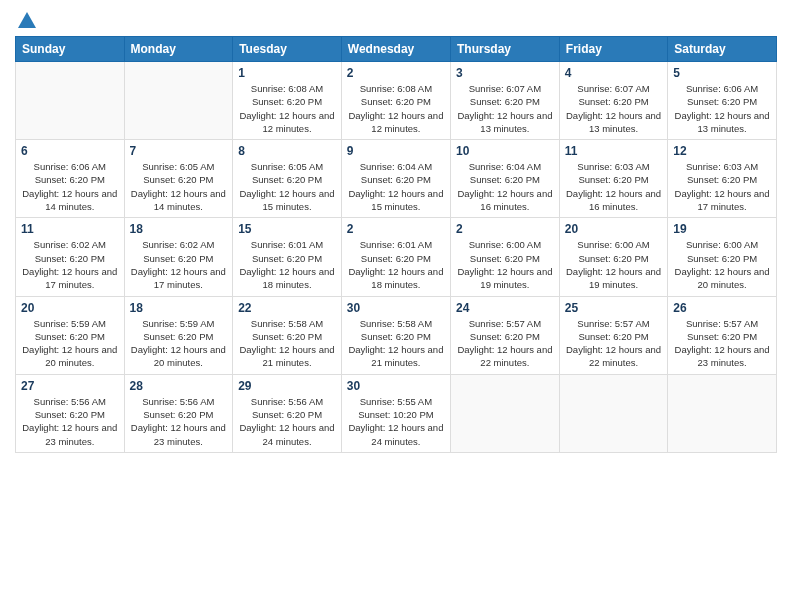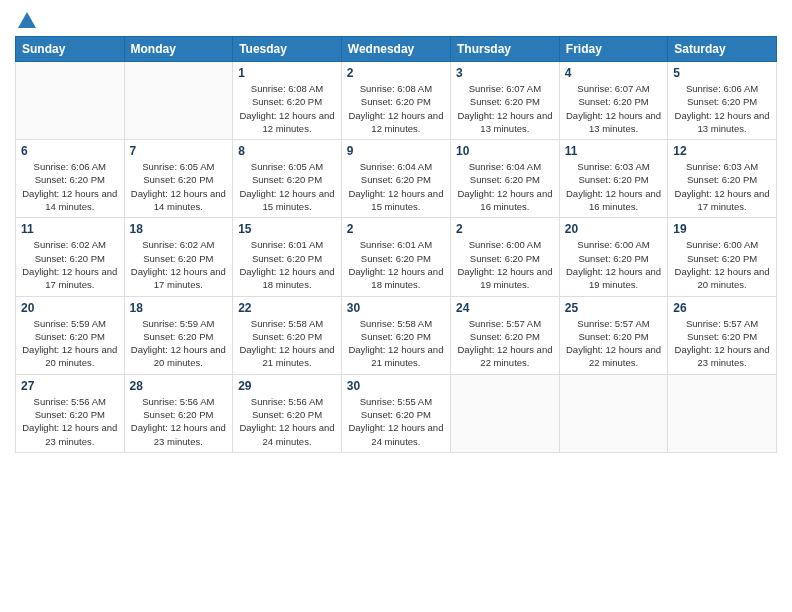--- a/index.html
+++ b/index.html
@@ -311,21 +311,21 @@
           </td>
           <td>
             <span class="day-number">29</span>
             <div class="day-info">Sunrise: 5:56 AM
 Sunset: 6:20 PM
 Daylight: 12 hours and 24 minutes.</div>
           </td>
           <td>
             <span class="day-number">30</span>
             <div class="day-info">Sunrise: 5:55 AM
-Sunset: 6:20 PM
+Sunset: 10:20 PM
 Daylight: 12 hours and 24 minutes.</div>
           </td>
           <td class="empty"></td>
           <td class="empty"></td>
           <td class="empty"></td>
         </tr>
       </tbody>
   </table>
 </div>
 

